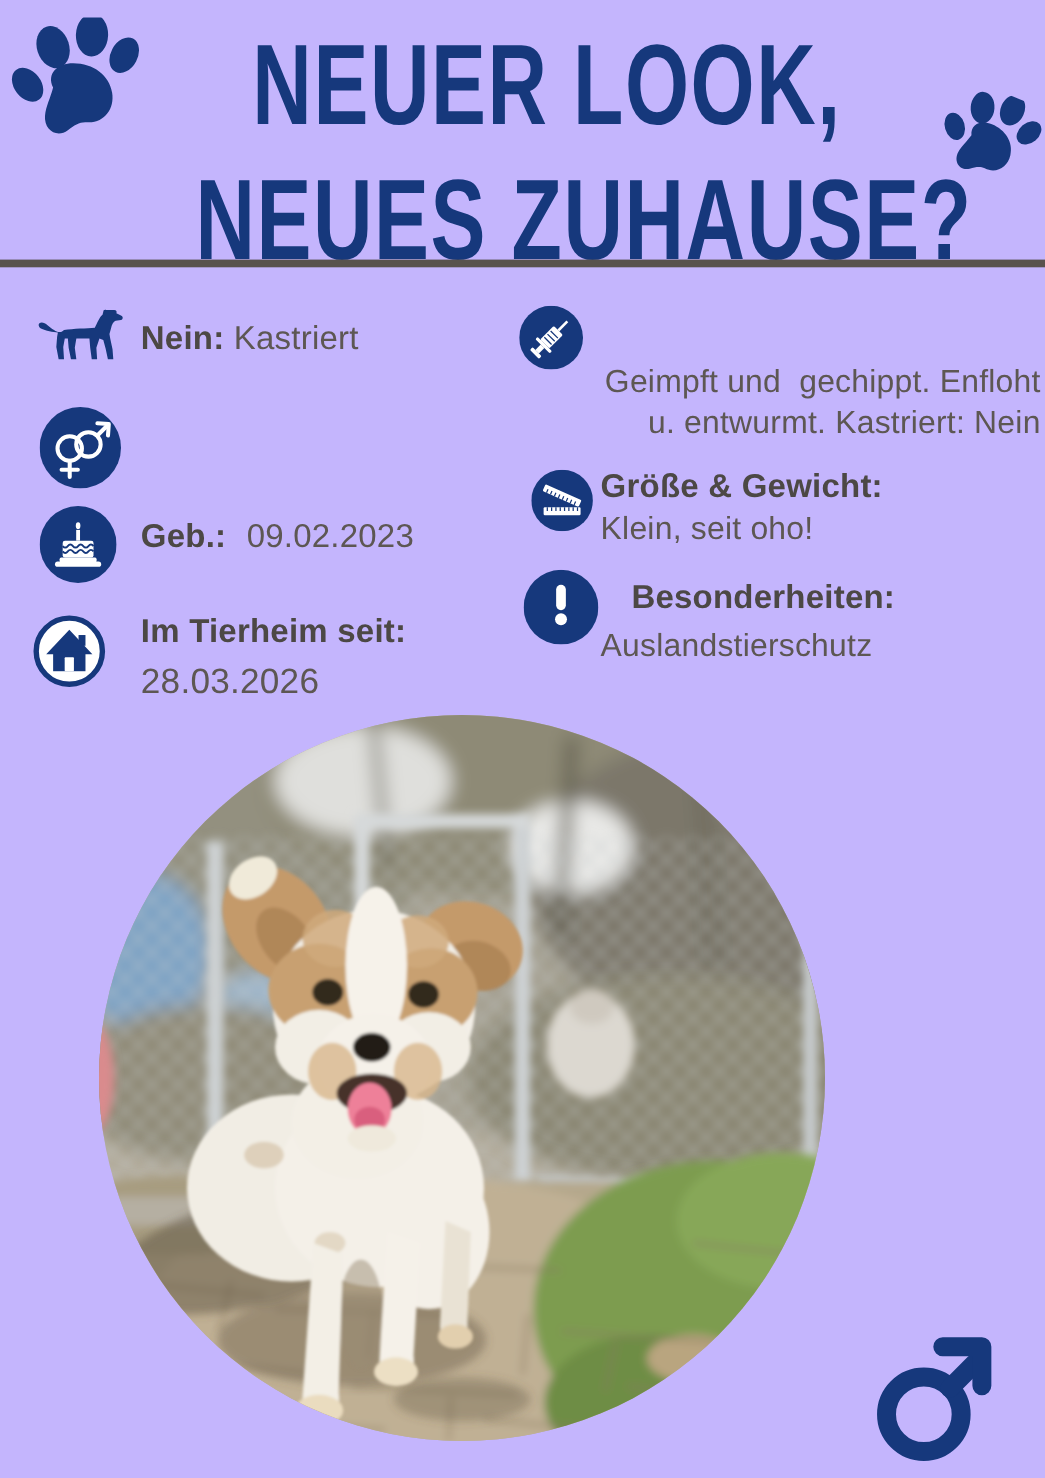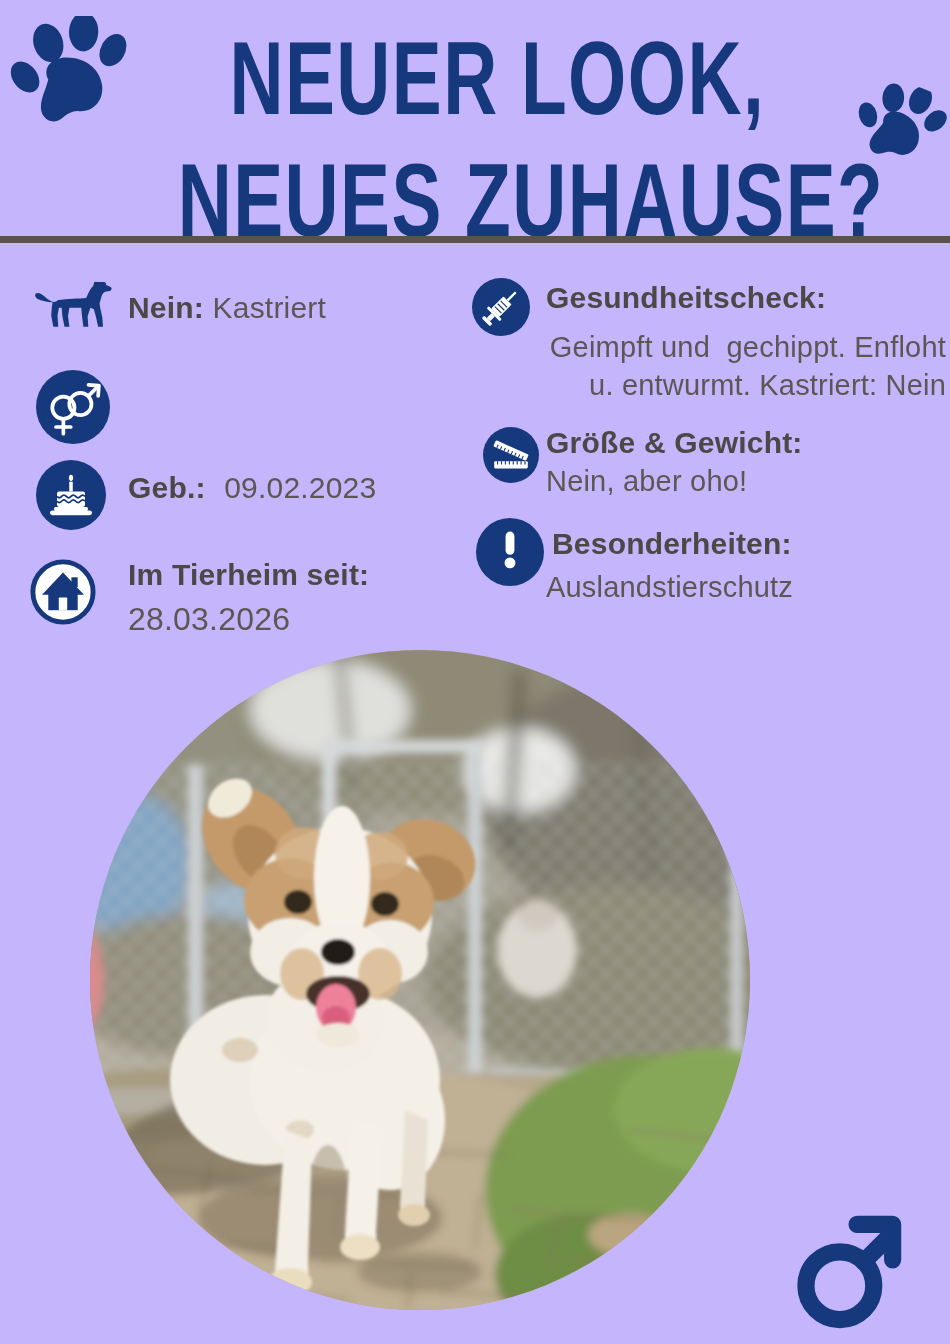--- a/index.html
+++ b/index.html
@@ -109,41 +109,40 @@
       <g fill="#ffffff">
         <rect x="66" y="48" width="20" height="4"></rect>
         <rect x="36" y="40" width="30" height="20" rx="2"></rect>
         <rect x="31" y="34" width="5" height="32" rx="2"></rect>
         <rect x="19" y="46" width="12" height="8"></rect>
         <rect x="13" y="40" width="6" height="20" rx="2"></rect>
       </g>
       <path d="M43,42 L43,58 M50,42 L50,58 M57,42 L57,58" stroke="#16387c" stroke-width="2"></path>
     </g>
   </svg>
-  <div class="block-label" style="left:546px;top:281px">Gesundheitscheck:</div>
   <div class="block-value wrapval" style="left:546px;top:328px">Geimpft und  gechippt. Enfloht u. entwurmt. Kastriert: Nein</div>
 
   <svg class="abs" style="left:483px;top:427px" width="56" height="56" viewBox="0 0 100 100">
     <circle cx="50" cy="50" r="50" fill="#16387c"></circle>
     <g transform="rotate(24 50 42)">
       <rect x="18" y="36" width="64" height="12" rx="2" fill="#ffffff"></rect>
       <path d="M25,48 v-6 M32,48 v-6 M39,48 v-6 M46,48 v-6 M53,48 v-6 M60,48 v-6 M67,48 v-6 M74,48 v-6" stroke="#16387c" stroke-width="2"></path>
     </g>
     <rect x="20" y="61" width="60" height="13" rx="2" fill="#ffffff"></rect>
     <path d="M26,61 v6 M33,61 v6 M40,61 v6 M47,61 v6 M54,61 v6 M61,61 v6 M68,61 v6 M75,61 v6" stroke="#16387c" stroke-width="2"></path>
   </svg>
   <div class="block-label" style="left:546px;top:426px">Größe &amp; Gewicht:</div>
-  <div class="block-value" style="left:546px;top:465px">Nein, aber oho!</div>
+  <div class="block-value" style="left:546px;top:465px">Klein, seit oho!</div>
 
   <svg class="abs" style="left:476px;top:518px" width="68" height="68" viewBox="0 0 100 100">
     <circle cx="50" cy="50" r="50" fill="#16387c"></circle>
     <rect x="43.5" y="20" width="13" height="34" rx="6.5" fill="#ffffff"></rect>
     <circle cx="50" cy="66" r="8" fill="#ffffff"></circle>
   </svg>
-  <div class="block-label" style="left:552px;top:527px">Besonderheiten:</div>
+  <div class="block-label" style="left:574px;top:527px">Besonderheiten:</div>
   <div class="block-value" style="left:546px;top:571px">Auslandstierschutz</div>
 
   <svg class="abs" style="left:90px;top:650px" width="660" height="660" viewBox="0 0 660 660" role="img">
     <defs>
       <clipPath id="circ">
           <circle cx="330" cy="330" r="330"></circle>
         </clipPath>
       <filter id="b8" x="-20%" y="-20%" width="140%" height="140%">
           <feGaussianBlur stdDeviation="8"></feGaussianBlur>
         </filter>

